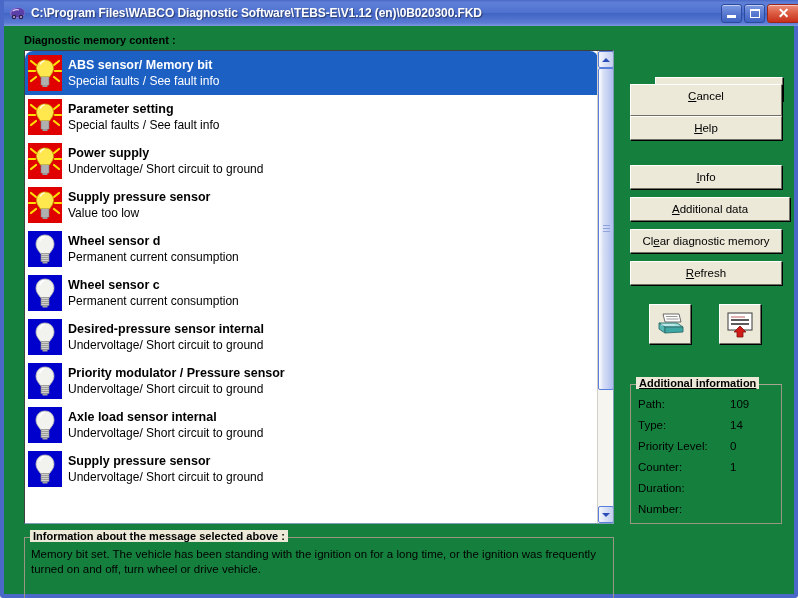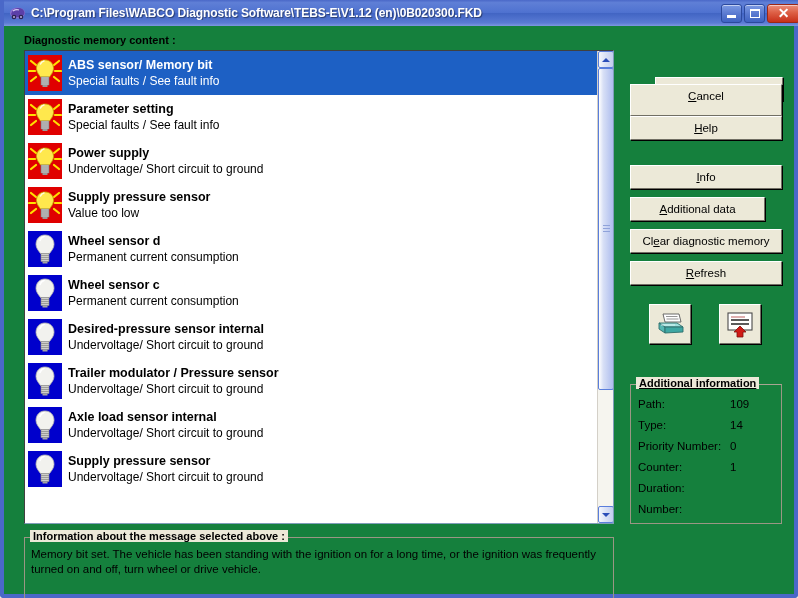--- a/index.html
+++ b/index.html
@@ -113,20 +113,21 @@
     border: 1px solid #7f9db9;
     border-top-color: #404040;
     border-left-color: #404040;
     overflow: hidden;
   }
   #list-inner {
     position: absolute;
     left: 0; top: 0;
     width: 573px; height: 472px;
     overflow: hidden;
+    border-radius: 8px;
   }
   .item {
     height: 44px;
     box-sizing: border-box;
     display: flex;
     align-items: center;
     padding-left: 3px;
     background: #ffffff;
   }
   .item.selected { background: #1d60c4; }
@@ -508,21 +509,21 @@
               <path d="M17 4 C11 4 8 8.5 8 13.5 C8 17.2 10.8 20 12.5 22.5 L21.5 22.5 C23.2 20 26 17.2 26 13.5 C26 8.5 23 4 17 4 Z" fill="#f2f2ee" stroke="#b9b9b4" stroke-width="0.8"></path>
               <path d="M12 9.5 Q13 6.5 16 5.6" stroke="#ffffff" stroke-width="1.6" fill="none" stroke-linecap="round"></path>
               <rect x="13" y="22.5" width="8" height="8" fill="#cfcfcb" stroke="#8a8a86" stroke-width="0.6"></rect>
               <line x1="13" y1="24.5" x2="21" y2="24.5" stroke="#8f8f8b" stroke-width="0.8"></line>
               <line x1="13" y1="26.5" x2="21" y2="26.5" stroke="#8f8f8b" stroke-width="0.8"></line>
               <line x1="13" y1="28.5" x2="21" y2="28.5" stroke="#8f8f8b" stroke-width="0.8"></line>
               <rect x="14.5" y="30.5" width="5" height="2" fill="#a5a5a1"></rect>
             </svg>
           </div>
           <div class="item-texts">
-            <div class="item-title">Trailer modulator / Pressure sensor</div>
+            <div class="item-title">Priority modulator / Pressure sensor</div>
             <div class="item-sub">Undervoltage/ Short circuit to ground</div>
           </div>
         </div>
 
         <div class="item">
           <div class="icon-box blue">
             <div class="bgfill"></div>
             <svg width="34" height="36" viewBox="0 0 34 36">
               <path d="M17 4 C11 4 8 8.5 8 13.5 C8 17.2 10.8 20 12.5 22.5 L21.5 22.5 C23.2 20 26 17.2 26 13.5 C26 8.5 23 4 17 4 Z" fill="#f2f2ee" stroke="#b9b9b4" stroke-width="0.8"></path>
               <path d="M12 9.5 Q13 6.5 16 5.6" stroke="#ffffff" stroke-width="1.6" fill="none" stroke-linecap="round"></path>
@@ -580,21 +581,21 @@
     </div>
 
     <div class="btn" style="left:651px; top:25px; width:128px; height:24px;margin-top:26px;"><span><span>O</span><span class="u">K</span><span></span></span></div>
 
     <div class="btn" style="left:626px; top:58px; width:152px; height:32px;"><span><span></span><span class="u">C</span><span>ancel</span></span></div>
 
     <div class="btn" style="left:626px; top:139px; width:152px; height:24px;"><span><span></span><span class="u">I</span><span>nfo</span></span></div>
 
     <div class="btn" style="left:626px; top:90px; width:152px; height:24px;"><span><span></span><span class="u">H</span><span>elp</span></span></div>
 
-    <div class="btn" style="left:626px; top:171px; width:135px; height:24px;"><span><span></span><span class="u">A</span><span>dditional data</span></span></div>
+    <div class="btn" style="left:626px; top:171px; width:160px; height:24px;"><span><span></span><span class="u">A</span><span>dditional data</span></span></div>
 
     <div class="btn" style="left:626px; top:203px; width:152px; height:24px;"><span><span>Cl</span><span class="u">e</span><span>ar diagnostic memory</span></span></div>
 
     <div class="btn" style="left:626px; top:235px; width:152px; height:24px;"><span><span></span><span class="u">R</span><span>efresh</span></span></div>
 
     <div class="iconbtn" style="left:645px; top:278px;">
       <div style="position:absolute;left:5px;top:6px;">
         <svg width="30" height="27" viewBox="0 0 30 27">
           <polygon points="8,3 24,3 26,11 10,11" fill="#ffffff" stroke="#5a5a5a" stroke-width="0.9"></polygon>
           <line x1="11" y1="5.5" x2="22.5" y2="5.5" stroke="#7a7a7a" stroke-width="0.8"></line>
@@ -624,21 +625,21 @@
 
     <div class="ai-row" style="left:634px; top:372px;">
       <span class="ai-key">Path:</span>
       <span class="ai-val">109</span>
     </div>
     <div class="ai-row" style="left:634px; top:393px;">
       <span class="ai-key">Type:</span>
       <span class="ai-val">14</span>
     </div>
     <div class="ai-row" style="left:634px; top:414px;">
-      <span class="ai-key">Priority Number:</span>
+      <span class="ai-key">Priority Level:</span>
       <span class="ai-val">0</span>
     </div>
     <div class="ai-row" style="left:634px; top:435px;">
       <span class="ai-key">Counter:</span>
       <span class="ai-val">1</span>
     </div>
     <div class="ai-row" style="left:634px; top:456px;">
       <span class="ai-key">Duration:</span>
       <span class="ai-val"></span>
     </div>

